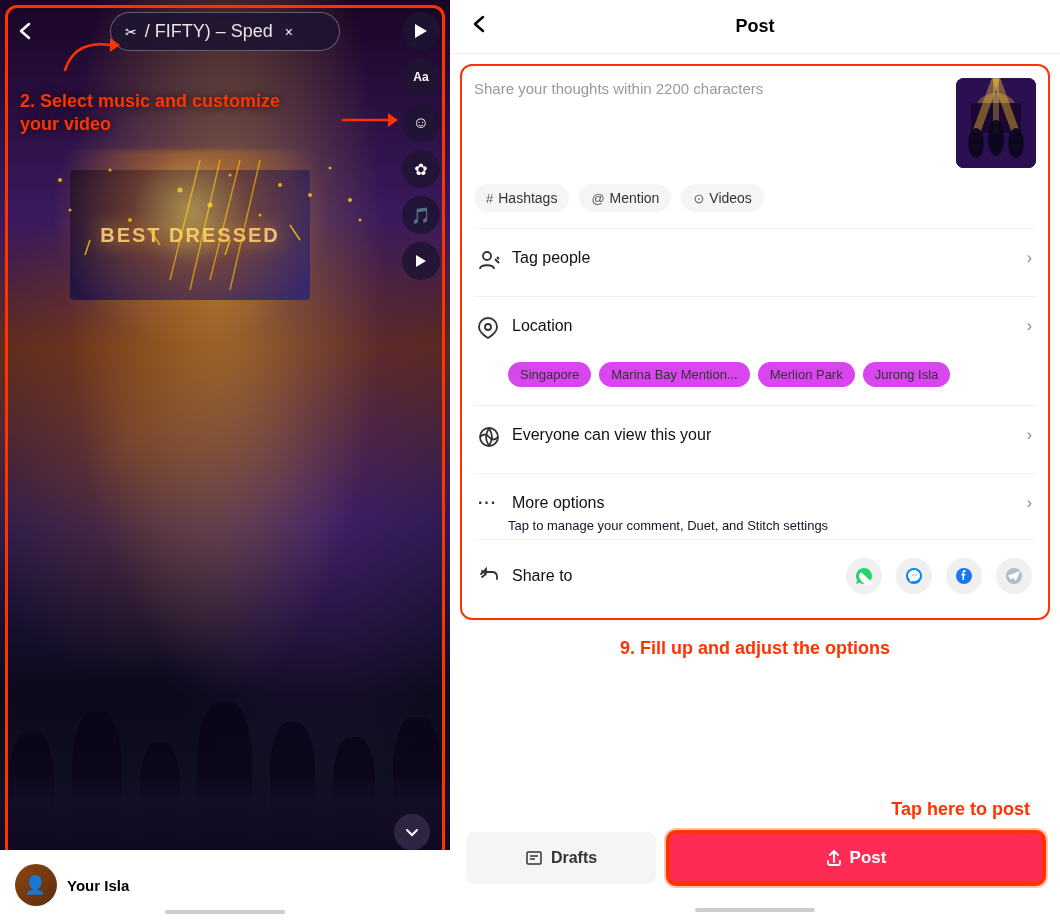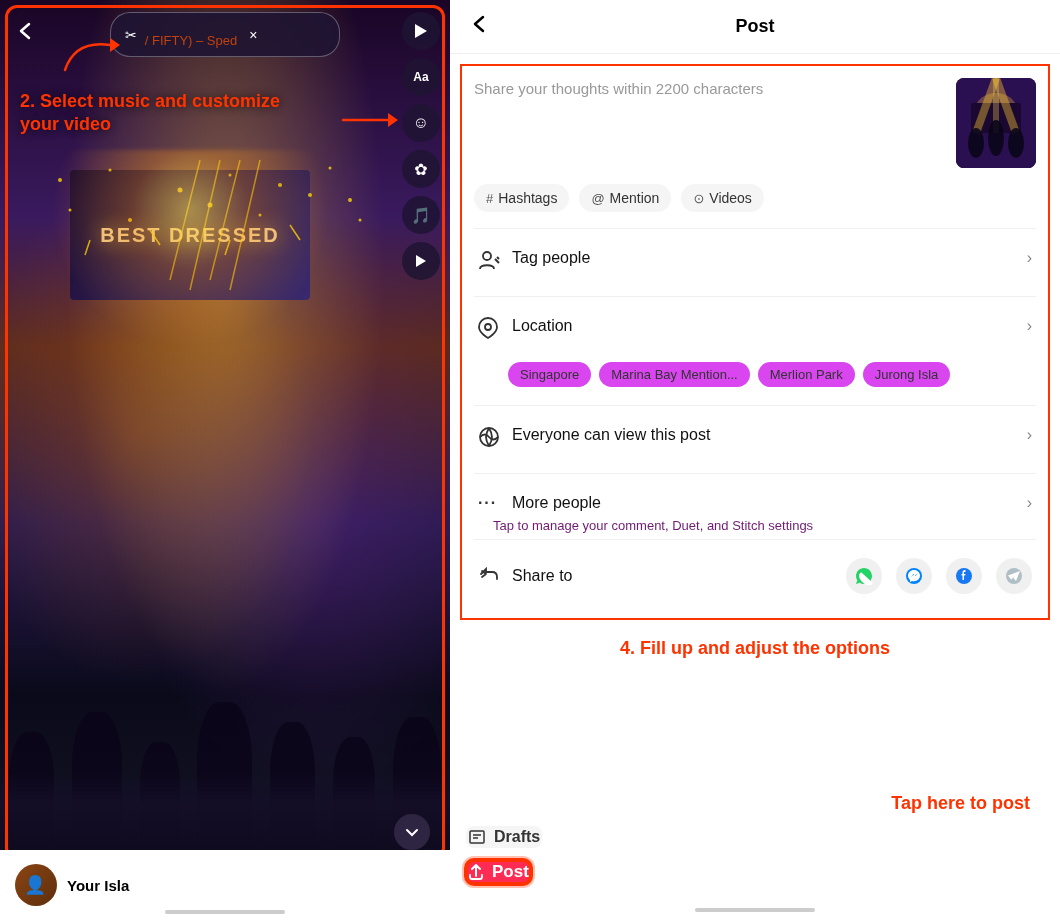--- a/index.html
+++ b/index.html
@@ -81,24 +81,23 @@
       z-index: 10;
       min-width: 230px;
     }
 
     .music-icon {
       font-size: 14px;
       color: #fff;
     }
 
     .music-text {
-      color: #c2410c;
-      font-size: 13px;
+      color: #e5e5e5;
+      font-size: 18px;
       font-weight: 500;
-      margin-top: 12px;
     }
 
     .music-close {
       color: white;
       font-size: 14px;
       margin-left: 4px;
       cursor: pointer;
     }
 
     
@@ -274,21 +273,21 @@
 
     
     .post-content {
       flex: 1;
       padding: 10px;
       overflow-y: auto;
     }
 
     .post-form-box {
       border: 2.5px solid #ff3300;
-      border-radius: 0;
+      border-radius: 12px;
       padding: 12px;
       margin-bottom: 8px;
     }
 
     
     .caption-area {
       display: flex;
       gap: 12px;
       margin-bottom: 16px;
     }
@@ -380,22 +379,22 @@
     .option-label {
       flex: 1;
       font-size: 16px;
       font-weight: 500;
       color: #111;
       margin-left: 6px;
     }
 
     .option-sublabel {
       font-size: 13px;
-      color: #701a75;
-      margin-left: 19px;
+      color: #0f172a;
+      margin-left: 34px;
       margin-top: -8px;
       margin-bottom: 6px;
     }
 
     .option-chevron {
       color: #888;
       font-size: 16px;
     }
 
     
@@ -458,22 +457,21 @@
       color: #ff3300;
       font-size: 18px;
       font-weight: 800;
     }
 
     
     .post-bottom {
       padding: 8px 16px 16px;
       display: flex;
       gap: 12px;
-      align-items: flex-start;
-      flex-direction: column;
+      align-items: flex-end;
     }
 
     .drafts-btn {
       flex: 1;
       height: 52px;
       background: #f5f5f5;
       border-radius: 8px;
       display: flex;
       align-items: center;
       justify-content: center;
@@ -804,28 +802,28 @@
       <div class="divider"></div>
       <div class="option-row">
         <span class="option-icon">
           <svg width="22" height="22" viewBox="0 0 22 22" fill="none" stroke="#333" stroke-width="1.8">
             <circle cx="11" cy="11" r="9"></circle>
             <path d="M2 11 Q7 6 11 11 Q15 16 20 11"></path>
             <path d="M11 2 Q8 7 8 11 Q8 15 11 20"></path>
             <path d="M11 2 Q14 7 14 11 Q14 15 11 20"></path>
           </svg>
         </span>
-        <span class="option-label">Everyone can view this post</span>
+        <span class="option-label">Everyone can view this your</span>
         <span class="option-chevron">›</span>
       </div>
 
       <div class="divider"></div>
       <div class="option-row">
         <span class="option-icon" style="font-size:16px;font-weight:900;letter-spacing:1px;">···</span>
-        <span class="option-label">More people</span>
+        <span class="option-label">More options</span>
         <span class="option-chevron">›</span>
       </div>
       <div class="option-sublabel">Tap to manage your comment, Duet, and Stitch settings</div>
 
       <div class="divider"></div>
       <div class="share-row">
         <span class="option-icon">
           <svg width="22" height="22" viewBox="0 0 22 22" fill="none" stroke="#333" stroke-width="1.8">
             <path d="M3 11 L8 6 L8 9 L14 9 C17 9 19 11 19 14 L19 16" stroke-linecap="round"></path>
             <path d="M4 8 L8 11 L4 14" stroke-linecap="round" stroke-linejoin="round"></path>
@@ -862,21 +860,21 @@
               <path d="M3 8.5 L15 4 L11 14 L8.5 11 L6 12.5 Z" fill="white"></path>
               <path d="M8.5 11 L10 9 L6 12.5 Z" fill="#ccc"></path>
             </svg>
           </div>
         </div>
       </div>
 
     </div>
 
     <div class="step4-annotation">
-      <span>4. Fill up and adjust the options</span>
+      <span>9. Fill up and adjust the options</span>
     </div>
 
   </div>
 
   <div class="tap-annotation">
     <span>Tap here to post</span>
   </div>
 
   <div class="post-bottom">
     <div class="drafts-btn">

